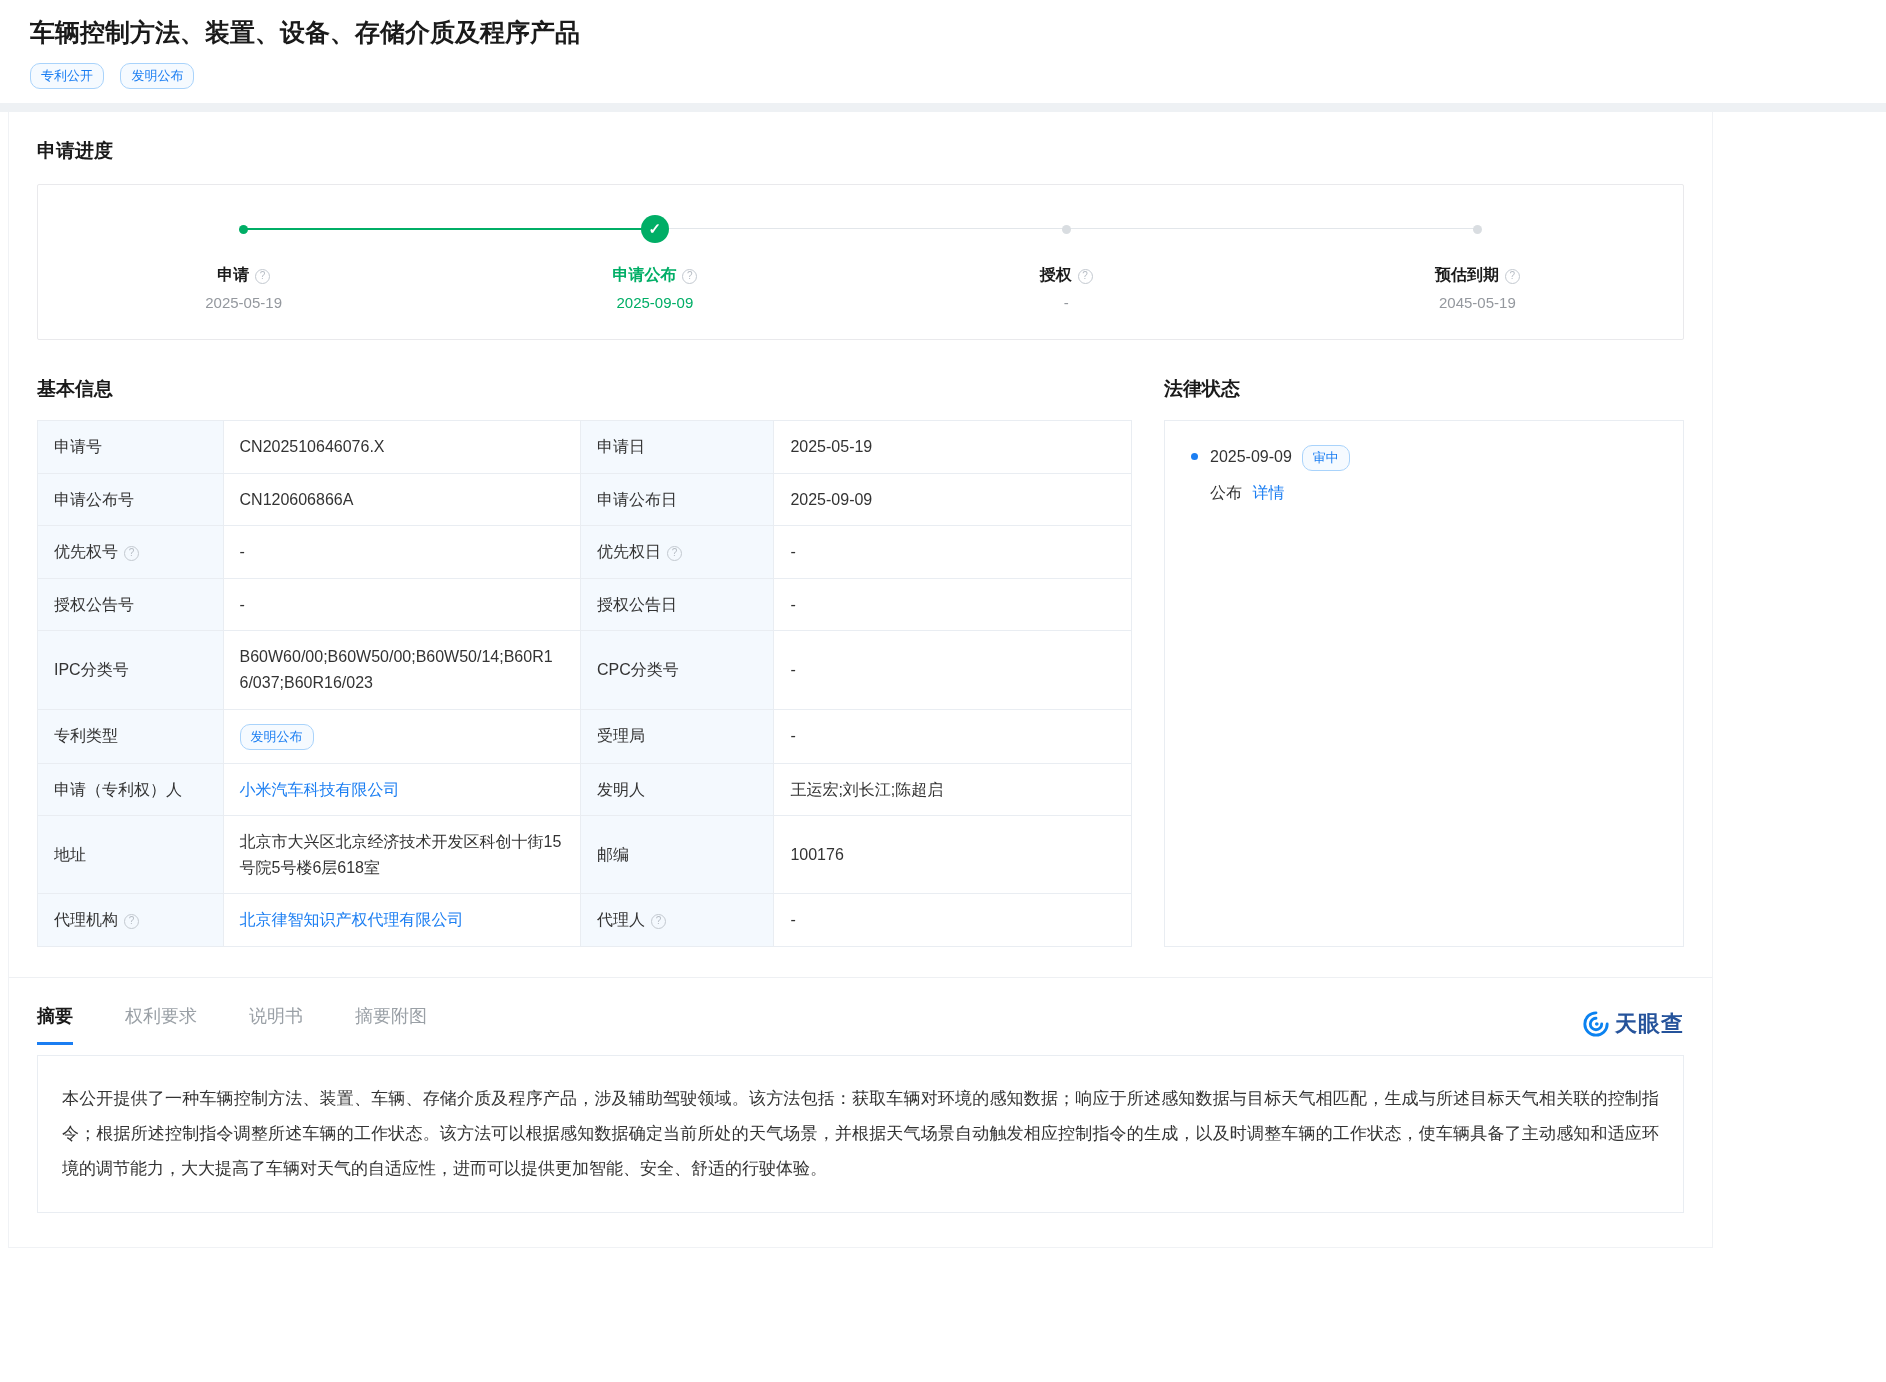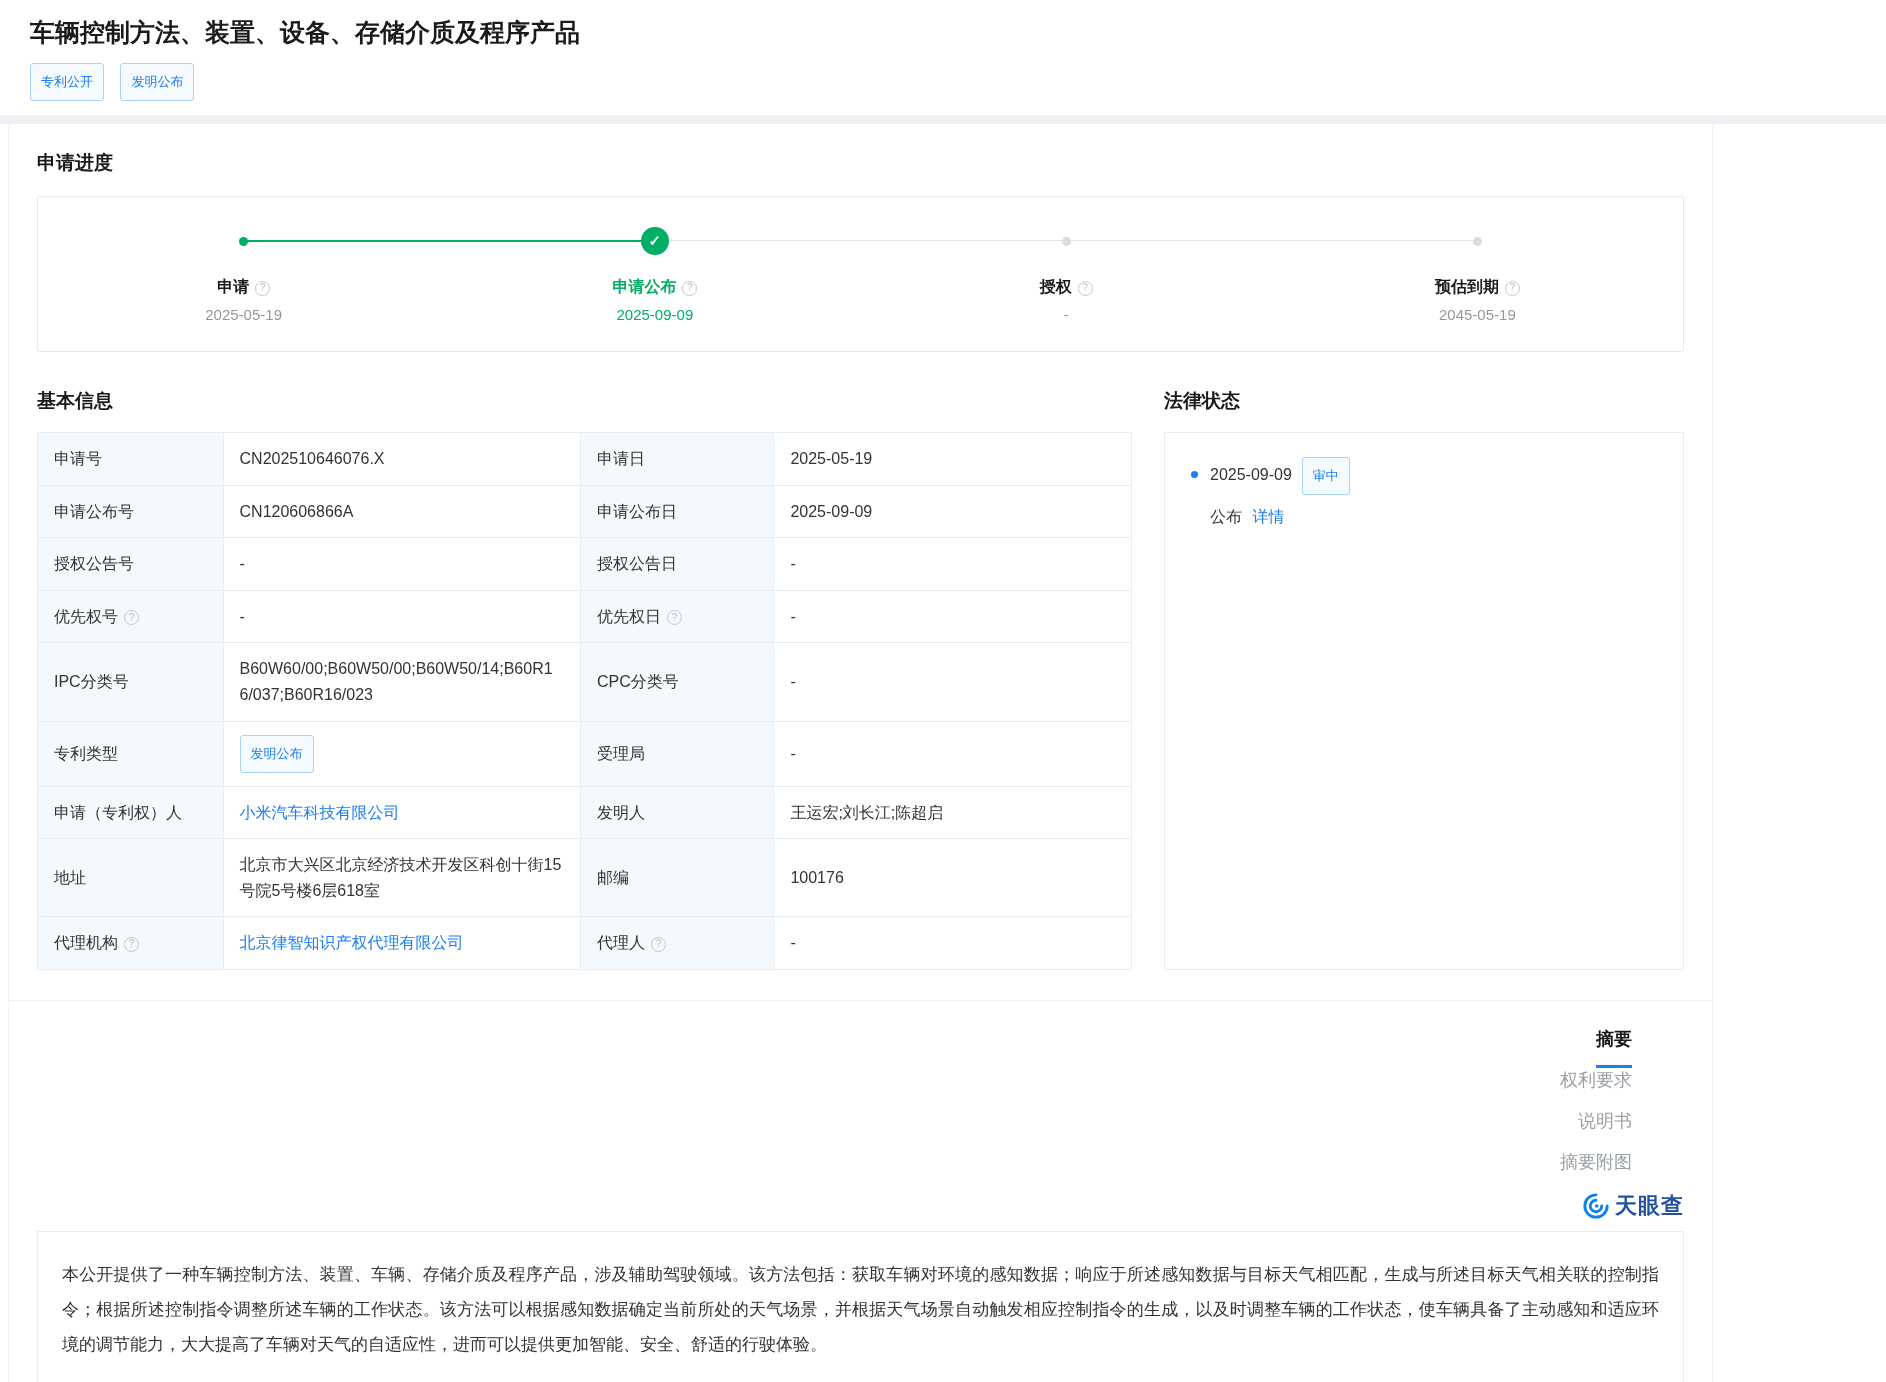--- a/index.html
+++ b/index.html
@@ -10,22 +10,22 @@
     font-family: "Liberation Sans", sans-serif;
     color: #333;
     font-size: 16px;
   }
 
   
   .page-header { background: #fff; padding: 16px 30px 14px; }
   .page-title { font-size: 25px; font-weight: 700; color: #1a1a1a; margin: 0 0 14px; }
   .tag {
     display: inline-block; font-size: 13px; line-height: 20px;
-    padding: 8px 10px; color: #1b7ef2; background: #f5faff;
-    border: 1px solid #a9d3fb; border-radius: 3px; margin-right: 12px;
+    padding: 2px 10px; color: #1b7ef2; background: #f5faff;
+    border: 1px solid #a9d3fb; border-radius: 10px; margin-right: 12px;
     white-space: nowrap;
   }
   .page-gap { height: 9px; background: #eef1f4; }
 
   
   .main-card { margin-left: 8px; width: 1705px; background: #fff; border: 1px solid #f0f2f5; border-top: none; }
   .card-body { padding: 26px 28px 30px; }
   .section-title { font-size: 19px; font-weight: 700; color: #1a1a1a; }
 
   
@@ -68,21 +68,21 @@
 
   .legal-box { border: 1px solid #e9edf2; margin-top: 18px; flex: 1; padding: 24px 26px; }
   .legal-item { font-size: 16px; color: #333; }
   .legal-dot { display: inline-block; width: 7px; height: 7px; border-radius: 50%; background: #1b7ef2; margin-right: 12px; vertical-align: 2px; }
   .legal-date { margin-right: 10px; }
   .legal-line2 { margin-top: 12px; padding-left: 19px; }
   .legal-line2 .link { margin-left: 6px; }
 
   
   .card-bottom { border-top: 1px solid #eef0f3; padding: 0 28px 34px; }
-  .tabs-row { display: flex; align-items: flex-end; padding-top: 26px; flex-direction: column; }
+  .tabs-row { display: flex; align-items: center; padding-top: 26px; }
   .tab {
     font-size: 18px; color: #9aa0a6; margin-right: 52px;
     padding-bottom: 14px; border-bottom: 3px solid transparent; cursor: pointer;
   }
   .tab.active { color: #1a1a1a; font-weight: 700; border-bottom-color: #1b7ef2; }
   .logo { margin-left: auto; display: flex; align-items: center; gap: 6px; }
   .logo-text { font-size: 22px; font-weight: 700; color: #25539b; letter-spacing: 1px; }
   .abstract-box {
     border: 1px solid #e9edf2; margin-top: 10px; padding: 26px 24px;
     font-size: 17px; line-height: 2.05; color: #333; text-align: justify;
@@ -157,29 +157,29 @@
             <td class="lbl lbl2">申请日</td>
             <td class="val">2025-05-19</td>
           </tr>
           <tr>
             <td class="lbl">申请公布号</td>
             <td class="val">CN120606866A</td>
             <td class="lbl lbl2">申请公布日</td>
             <td class="val">2025-09-09</td>
           </tr>
           <tr>
+            <td class="lbl"><span>优先权号</span><span class="help">?</span></td>
+            <td class="val">-</td>
+            <td class="lbl lbl2"><span>优先权日</span><span class="help">?</span></td>
+            <td class="val">-</td>
+          </tr>
+          <tr>
             <td class="lbl">授权公告号</td>
             <td class="val">-</td>
             <td class="lbl lbl2">授权公告日</td>
-            <td class="val">-</td>
-          </tr>
-          <tr>
-            <td class="lbl"><span>优先权号</span><span class="help">?</span></td>
-            <td class="val">-</td>
-            <td class="lbl lbl2"><span>优先权日</span><span class="help">?</span></td>
             <td class="val">-</td>
           </tr>
           <tr>
             <td class="lbl">IPC分类号</td>
             <td class="val">B60W60/00;B60W50/00;B60W50/14;B60R16/037;B60R16/023</td>
             <td class="lbl lbl2">CPC分类号</td>
             <td class="val">-</td>
           </tr>
           <tr>
             <td class="lbl">专利类型</td>

